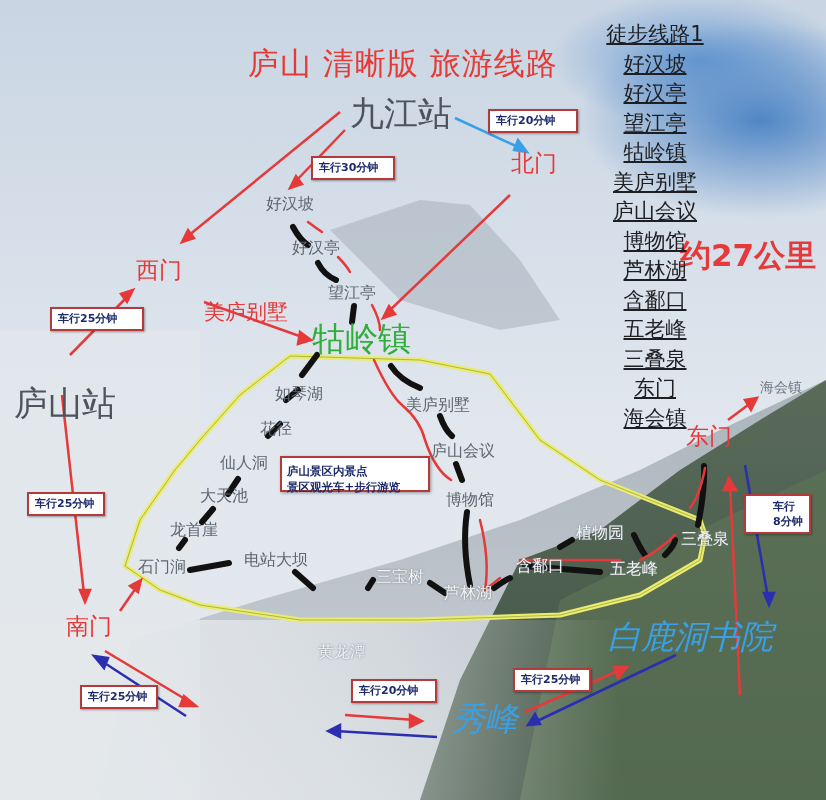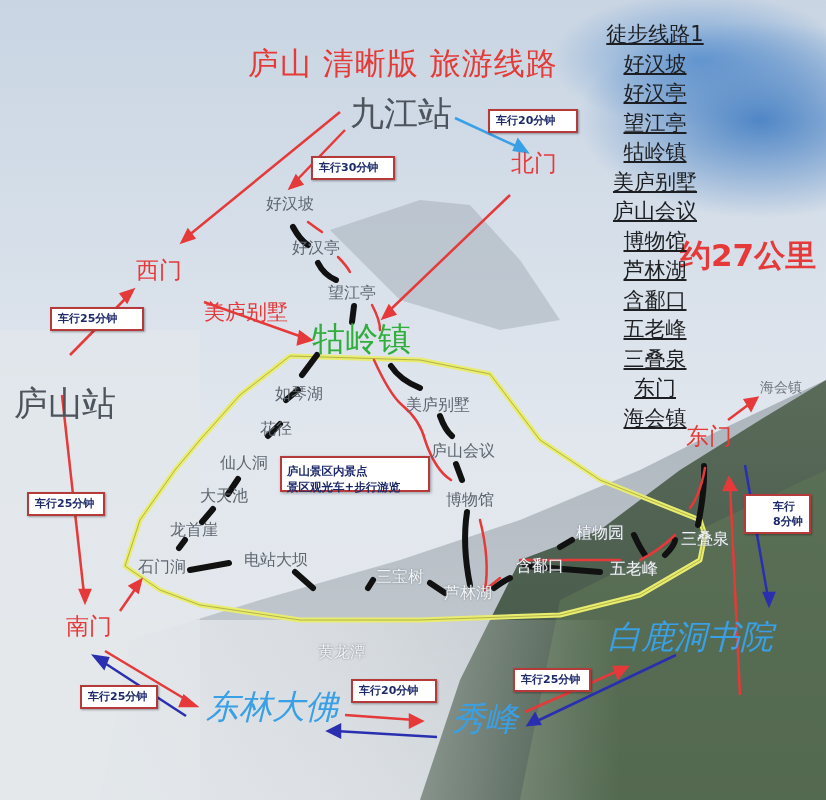--- a/index.html
+++ b/index.html
@@ -151,21 +151,20 @@
   <div class="lbl gate" style="left:511px;top:152px;">北门</div>
   <div class="lbl gate" style="left:136px;top:259px;">西门</div>
   <div class="lbl gate" style="left:66px;top:615px;">南门</div>
   <div class="lbl gate" style="left:686px;top:425px;">东门</div>
   <div class="lbl gate-green" style="left:312px;top:322px;">牯岭镇</div>
 
   <div class="lbl small-red" style="left:204px;top:302px;">美庐别墅</div>
   <div class="lbl dist" style="left:680px;top:240px;font-weight:bold;">约27公里</div>
   <div class="lbl haihui" style="left:760px;top:380px;">海会镇</div>
 
-  <div class="lbl blue-place" style="left:206px;top:690px;">东林大佛</div>
   <div class="lbl blue-place" style="left:452px;top:702px;">秀峰</div>
   <div class="lbl blue-place" style="left:608px;top:620px;">白鹿洞书院</div>
 
   <div class="route-list">
     <div>徒步线路1</div>
     <div>好汉坡</div>
     <div>好汉亭</div>
     <div>望江亭</div>
     <div>牯岭镇</div>
     <div>美庐别墅</div>

